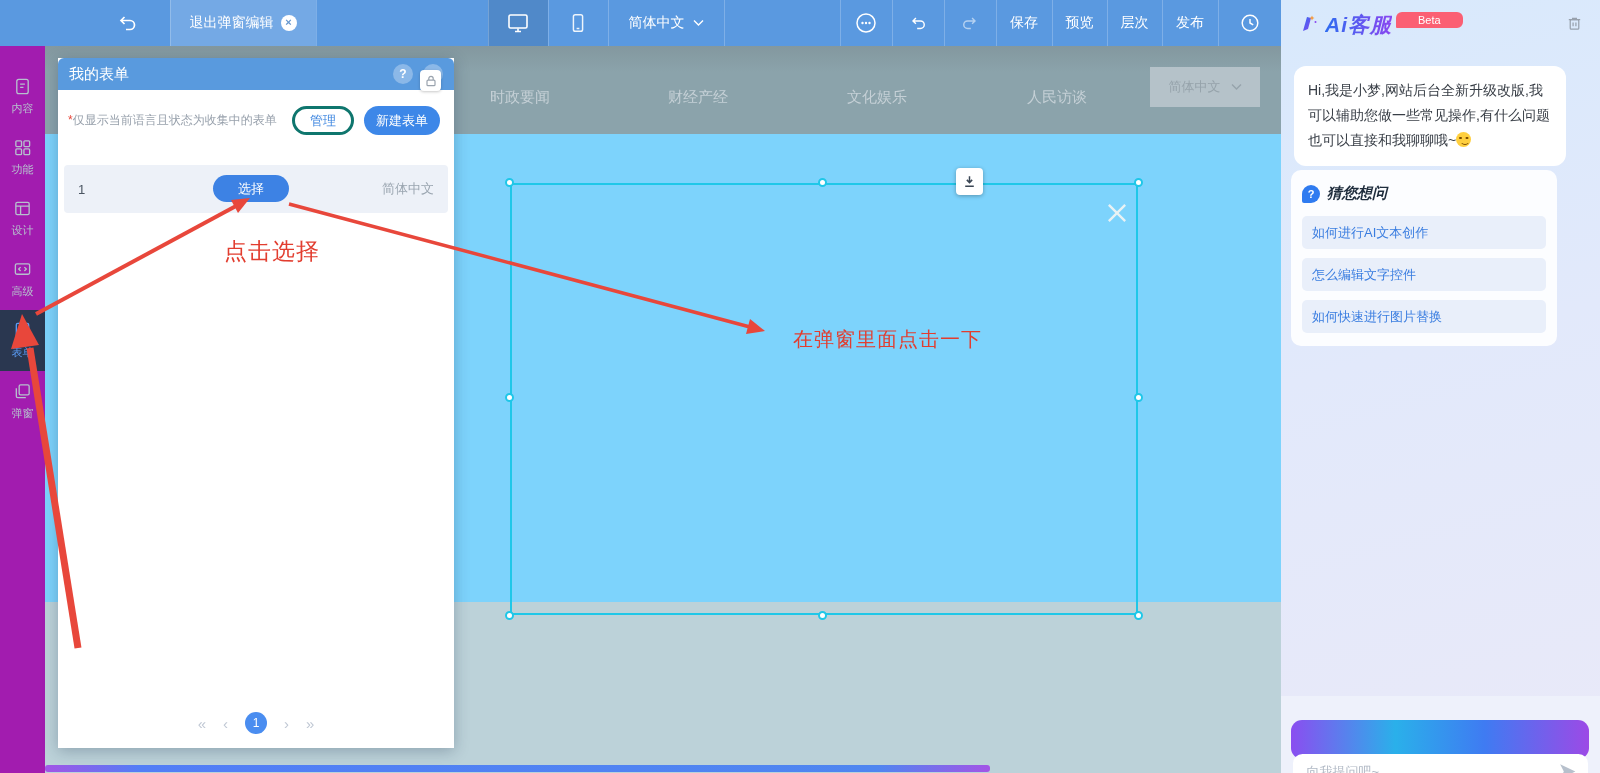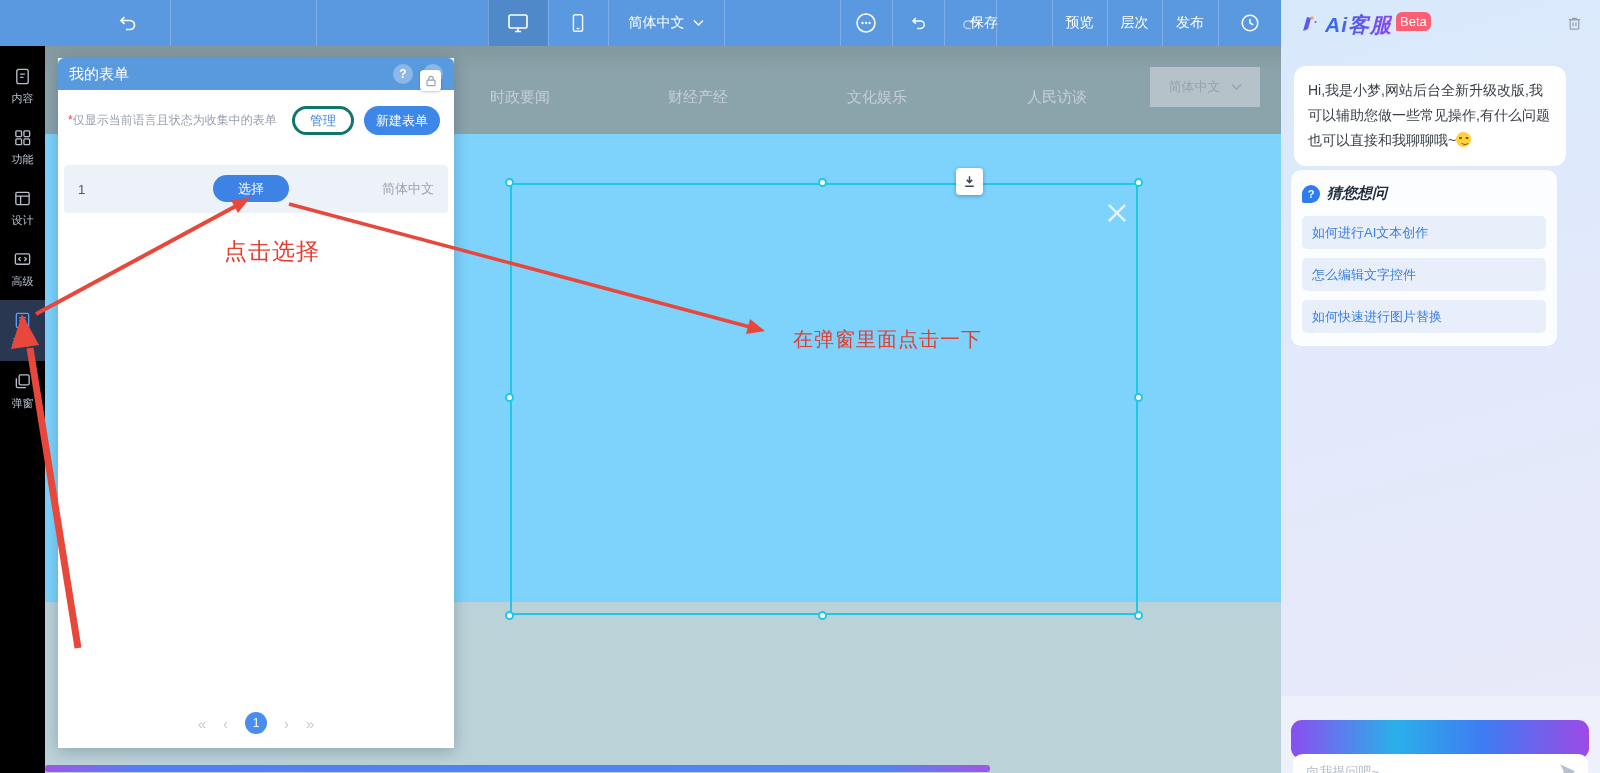--- a/index.html
+++ b/index.html
@@ -13,21 +13,21 @@
   .tb-tab { position:absolute; left:170px; top:0; width:146px; height:46px; background:rgba(255,255,255,0.16);
             display:flex; align-items:center; justify-content:center; gap:7px; color:#fff; font-size:14px; cursor:pointer; }
   .tb-tab-close { width:16px; height:16px; border-radius:50%; background:#fff; color:#6496cf; font-size:11px;
                   line-height:15px; text-align:center; font-weight:bold; }
   .tb-seg { position:absolute; top:0; height:46px; display:flex; align-items:center; justify-content:center;
             color:#fff; font-size:14px; cursor:pointer; gap:8px; }
   .tb-seg.active { background:rgba(0,0,0,0.10); }
   .dim { opacity:.55; }
 
   
-  .sidebar { position:absolute; left:0; top:46px; width:45px; height:727px; background:#000000; z-index:25; padding-top:10px; }
+  .sidebar { position:absolute; left:0; top:46px; width:45px; height:727px; background:#a21caf; z-index:25; padding-top:20px; }
   .sb-item { height:61px; display:flex; flex-direction:column; align-items:center; justify-content:center; gap:5px;
              color:#b6c0cd; font-size:11px; cursor:pointer; }
   .sb-item svg { display:block; }
   .sb-item.active { background:#2a3750; color:#5b9cf5; }
 
   
   .canvas { position:absolute; left:45px; top:46px; width:1236px; height:556px; background:#7dd3fc; }
   .site-header { position:absolute; left:0; top:0; width:100%; height:88px; background:linear-gradient(#83989f,#8ba3ab 30%); }
   .nav-item { position:absolute; top:42px; font-size:15px; color:#c5d0d6; cursor:pointer; }
   .canvas-lang { position:absolute; left:1105px; top:21px; width:110px; height:40px; background:#b5c2c9; color:#96a3ab;
@@ -74,21 +74,21 @@
   .page-current { width:22px; height:22px; border-radius:50%; background:#4a8df0; color:#fff; font-size:12px;
                   display:flex; align-items:center; justify-content:center; cursor:pointer; }
 
   
   .ai-panel { position:absolute; left:1281px; top:0; width:319px; height:773px; z-index:20;
               background:linear-gradient(165deg,#d8e9fc 0%,#e2e9fb 45%,#e9e9f8 100%); }
   .ai-header { height:50px; display:flex; align-items:center; padding:0 16px; }
   .ai-logo { display:flex; align-items:flex-start; gap:4px; }
   .ai-logo-text { font-size:21px; font-weight:800; font-style:italic; letter-spacing:1px;
                   background:linear-gradient(90deg,#2e6cf0,#8a46f0); -webkit-background-clip:text; background-clip:text; color:transparent; }
-  .beta { margin-top:1px; background:#fb5f73; color:#fff; font-size:13px; padding:2px 4px; border-radius:6px 6px 6px 1px; }
+  .beta { margin-top:1px; background:#fb5f73; color:#fff; font-size:11px; padding:2px 22px; border-radius:6px 6px 6px 1px; }
   .ai-clear { margin-left:auto; cursor:pointer; }
   .ai-bubble { position:absolute; left:13px; top:66px; width:272px; background:#fff; border-radius:12px; padding:12px 14px;
                font-size:14px; line-height:1.8; color:#383e46; }
   .smiley { display:inline-block; width:15px; height:15px; border-radius:50%; background:#ffcf3e; position:relative; vertical-align:-2px; }
   .smiley::before { content:''; position:absolute; left:3px; top:4.5px; width:2.5px; height:2.5px; border-radius:50%;
                     background:#7a4b00; box-shadow:6.5px 0 0 #7a4b00; }
   .smiley::after { content:''; position:absolute; left:3.5px; top:6px; width:8px; height:5px; border:1.5px solid transparent;
                    border-bottom-color:#7a4b00; border-radius:0 0 8px 8px; }
   .ai-card { position:absolute; left:10px; top:170px; width:266px; background:#fcfdff; border-radius:10px; padding:14px 11px 4px; }
   .ai-card-head { display:flex; align-items:center; gap:7px; font-size:15px; font-weight:bold; font-style:italic;
@@ -154,20 +154,24 @@
         </svg>
     </div>
   </div>
 
   <div class="toolbar">
     <div class="tb-icon-btn" style="left:104px;width:46px">
       <svg width="24" height="24" viewBox="0 0 24 24">
           <path d="M6 9.5h9a4.5 4.5 0 0 1 0 9h-4M9.5 6L6 9.5 9.5 13" fill="none" stroke="#fff" stroke-width="1.7"></path>
         </svg>
     </div>
+    <div class="tb-tab">
+      <span>退出弹窗编辑</span>
+      <span class="tb-tab-close">×</span>
+    </div>
 
     <div class="tb-seg active" style="left:488px;width:60px">
       <svg width="24" height="24" viewBox="0 0 24 24">
           <g fill="none" stroke="#fff" stroke-width="1.6">
             <rect x="3" y="4" width="18" height="13" rx="1.5"></rect>
             <path d="M9 20.5h6M12 17.5v3"></path>
           </g>
         </svg>
     </div>
     <div class="tb-seg" style="left:548px;width:60px">
@@ -196,21 +200,21 @@
     <div class="tb-seg" style="left:892px;width:52px">
       <svg width="20" height="20" viewBox="0 0 24 24">
           <path d="M6 9.5h9a4.5 4.5 0 0 1 0 9h-4M9.5 6L6 9.5 9.5 13" fill="none" stroke="#fff" stroke-width="1.7"></path>
         </svg>
     </div>
     <div class="tb-seg dim" style="left:944px;width:52px">
       <svg width="20" height="20" viewBox="0 0 24 24">
           <path d="M18 9.5H9a4.5 4.5 0 0 0 0 9h4M14.5 6L18 9.5 14.5 13" fill="none" stroke="#fff" stroke-width="1.7"></path>
         </svg>
     </div>
-    <div class="tb-seg" style="left:956px;width:56px">
+    <div class="tb-seg" style="left:996px;width:56px">
       <span>保存</span>
     </div>
     <div class="tb-seg" style="left:1052px;width:55px">
       <span>预览</span>
     </div>
     <div class="tb-seg" style="left:1107px;width:55px">
       <span>层次</span>
     </div>
     <div class="tb-seg" style="left:1162px;width:56px">
       <span>发布</span>

